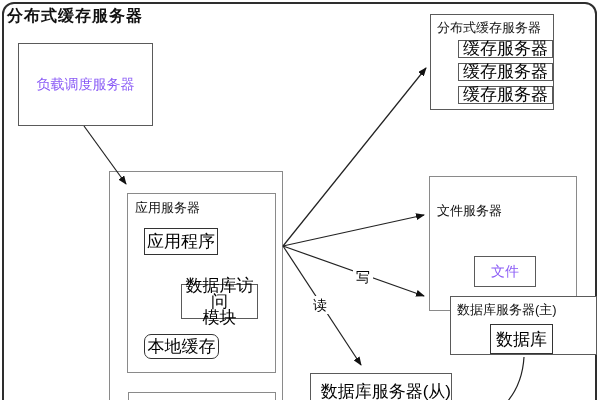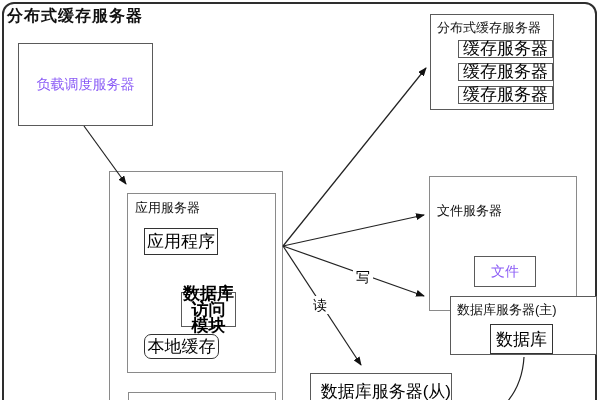--- a/index.html
+++ b/index.html
@@ -93,21 +93,21 @@
 
     <div class="box b-gray" style="left:109px; top:171px; width:174px; height:246px;"></div>
 
     <div class="box b-gray" style="left:127px; top:193px; width:149px; height:180px;">
       <span class="corner-label">应用服务器</span>
 
       <div class="box b-dark center" style="left:16px; top:34px; width:74px; height:27px;">
         <span class="lbl-sm">应用程序</span>
       </div>
 
-      <div class="box b-mid center" style="left:53px; top:98px; width:55px; height:35px;font-weight:bold;">
+      <div class="box b-mid center" style="left:53px; top:90px; width:77px; height:35px;">
         <span class="lbl-sm" style="line-height:16px;">
           <span style="display:block;">数据库访问</span>
           <span style="display:block;">模块</span>
         </span>
       </div>
 
       <div class="box b-dark center" style="left:16px; top:140px; width:75px; height:25px;border-radius:7px;">
         <span class="lbl-sm">本地缓存</span>
       </div>
     </div>

